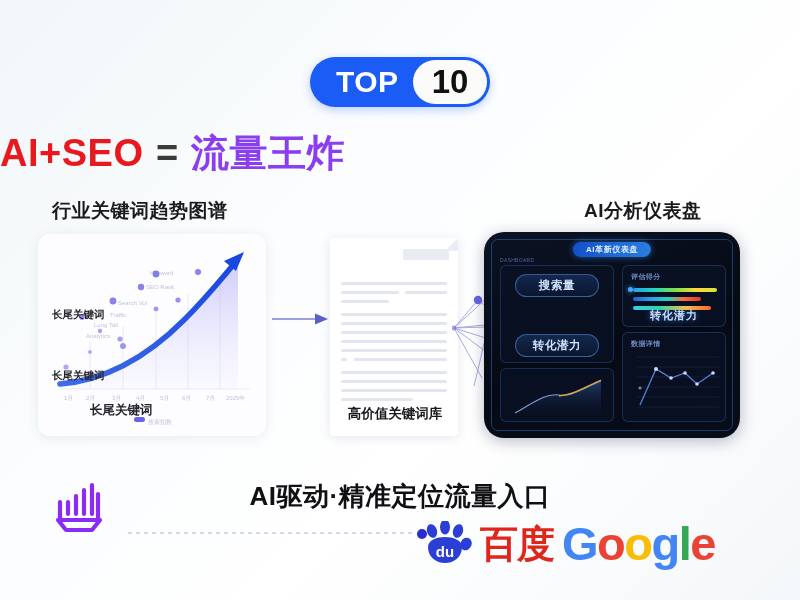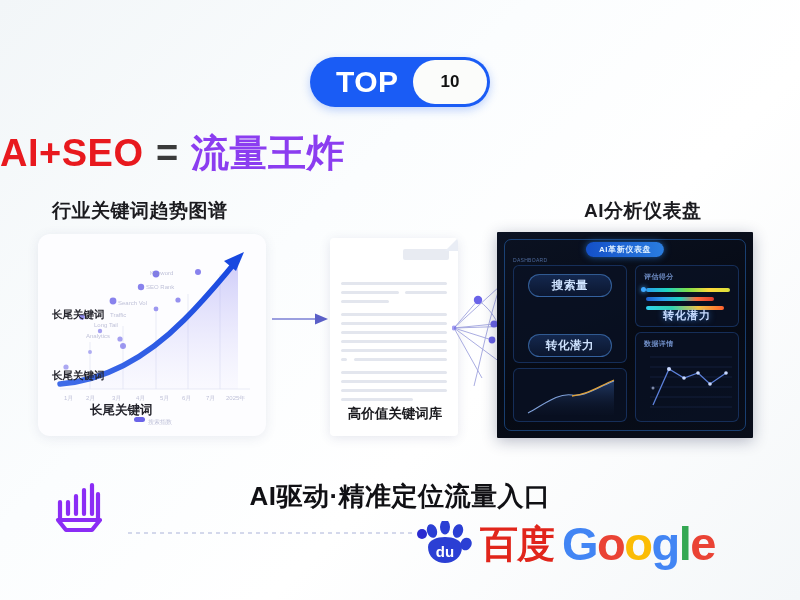--- a/index.html
+++ b/index.html
@@ -18,21 +18,21 @@
     display: flex; align-items: center;
     box-shadow: 0 3px 10px rgba(26,92,245,.28);
   }
   .top-badge .tb-word {
     color: #ffffff; font-size: 30px; font-weight: 700; letter-spacing: .5px;
     padding-left: 26px; line-height: 1;
   }
   .top-badge .tb-num {
     position: absolute; right: 3px; top: 3px;
     width: 74px; height: 44px; border-radius: 22px;
-    background: #fbfcfa; color: #111; font-size: 17px; font-weight: 700;
+    background: #fbfcfa; color: #111; font-size: 33px; font-weight: 700;
     display: flex; align-items: center; justify-content: center;
   }
 
   
   .headline {
     position: absolute; left: 0; top: 128px; width: 800px;
     text-align: left; white-space: nowrap;
   }
   .headline span { font-size: 38px; font-weight: 700; letter-spacing: .5px; }
   .hl-red   { color: #e8191e; }
@@ -92,24 +92,24 @@
   .doc-caption {
     position: absolute; left: 331px; top: 405px; width: 128px;
     text-align: center; font-size: 13.5px; font-weight: 700; color: #1b1b1f;
   }
 
   
   .node-graph { position: absolute; left: 452px; top: 268px; }
 
   
   .dash {
-    position: absolute; left: 497px; top: 232px;
+    position: absolute; left: 484px; top: 232px;
     width: 256px; height: 206px;
     background: linear-gradient(160deg,#0b1222 0%, #060a14 55%, #080d1a 100%);
-    border-radius: 1px;
+    border-radius: 20px;
     box-shadow: 0 3px 15px rgba(20,30,70,.30);
     overflow: hidden;
   }
   .dash-frame {
     position: absolute; left: 7px; top: 7px; right: 7px; bottom: 7px;
     border: 1px solid rgba(46,124,220,.45); border-radius: 7px;
   }
   .dash-chip {
     position: absolute; left: 50%; transform: translateX(-50%); top: 10px;
     padding: 2px 13px; border-radius: 9px;

